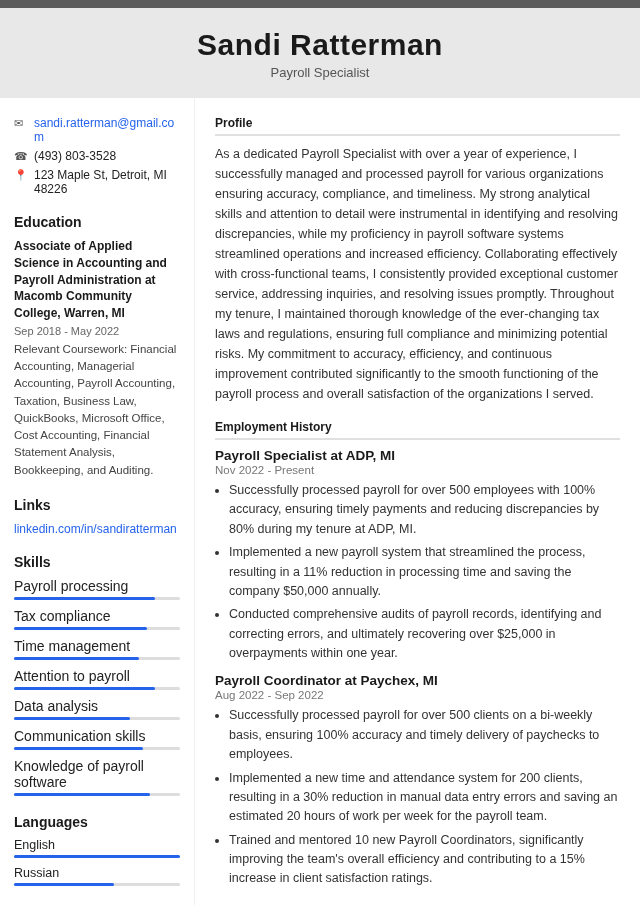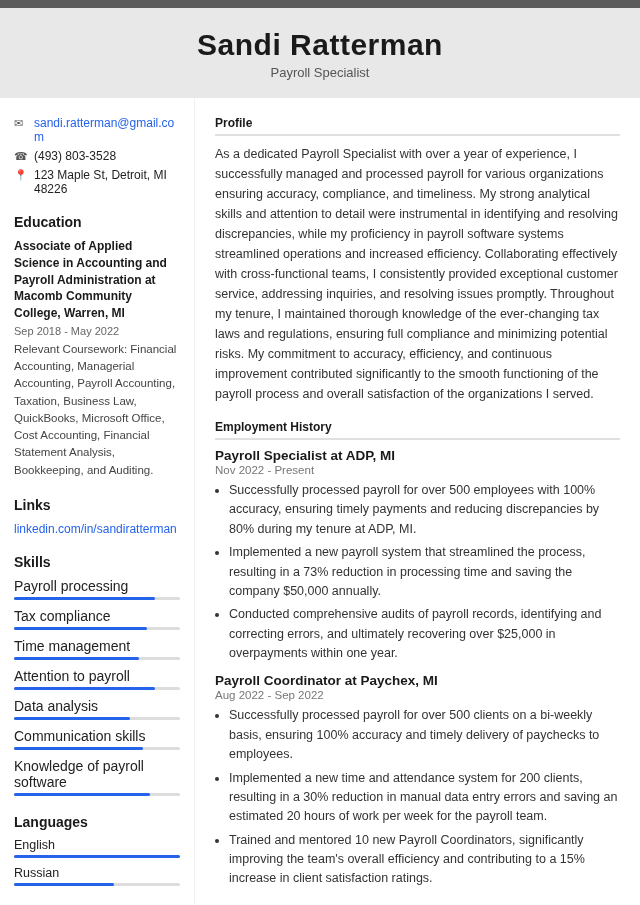--- a/index.html
+++ b/index.html
@@ -314,21 +314,21 @@
     </div>
 
     <div class="main-section">
       <div class="main-section-title">Employment History</div>
       <div id="jobs-container">
           <div>
     <div class="job-title">Payroll Specialist at ADP, MI</div>
     <div class="job-date">Nov 2022 - Present</div>
     <ul class="job-bullets">
               <li>Successfully processed payroll for over 500 employees with 100% accuracy, ensuring timely payments and reducing discrepancies by 80% during my tenure at ADP, MI.</li>
-              <li>Implemented a new payroll system that streamlined the process, resulting in a 73% reduction in processing time and saving the company $50,000 annually.</li>
+              <li>Implemented a new payroll system that streamlined the process, resulting in a 11% reduction in processing time and saving the company $50,000 annually.</li>
               <li>Conducted comprehensive audits of payroll records, identifying and correcting errors, and ultimately recovering over $25,000 in overpayments within one year.</li>
             </ul>
   </div>
           <div>
     <div class="job-title">Payroll Coordinator at Paychex, MI</div>
     <div class="job-date">Aug 2022 - Sep 2022</div>
     <ul class="job-bullets">
               <li>Successfully processed payroll for over 500 clients on a bi-weekly basis, ensuring 100% accuracy and timely delivery of paychecks to employees.</li>
               <li>Implemented a new time and attendance system for 200 clients, resulting in a 30% reduction in manual data entry errors and saving an estimated 20 hours of work per week for the payroll team.</li>
               <li>Trained and mentored 10 new Payroll Coordinators, significantly improving the team's overall efficiency and contributing to a 15% increase in client satisfaction ratings.</li>

